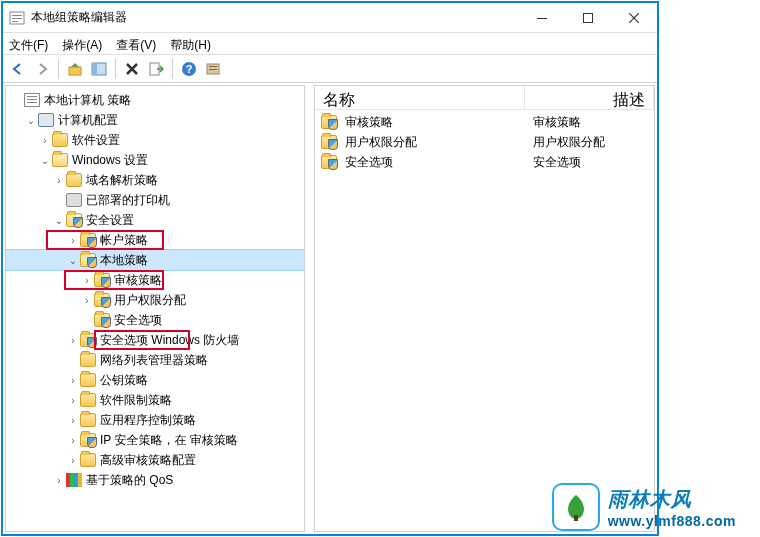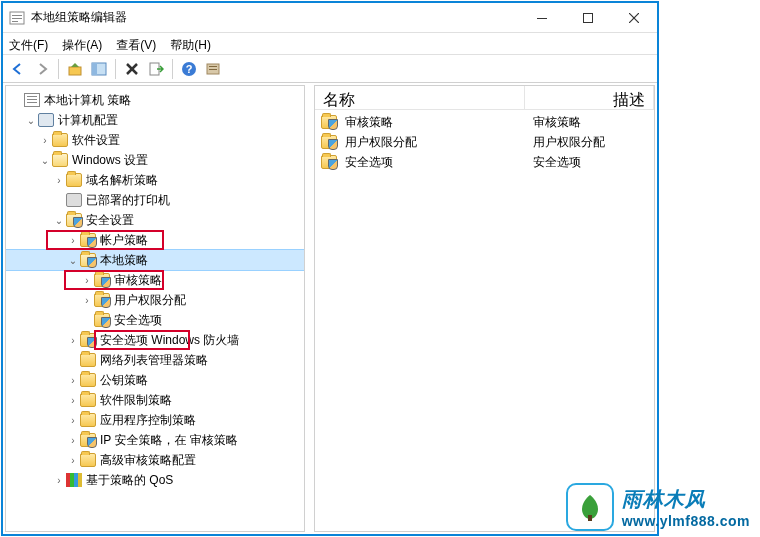--- a/index.html
+++ b/index.html
@@ -41,21 +41,21 @@
   .script-icon { background: #fff; border: 1px solid #888; position: relative; }
   .script-icon:after { content: ""; position: absolute; left: 2px; top: 2px; right: 2px; height: 1px; background: #888; box-shadow: 0 3px 0 #888, 0 6px 0 #888; }
   .printer-icon { background: #ddd; border: 1px solid #888; border-radius: 2px; }
   .computer-icon { background: #e0e8f0; border: 1px solid #6080a0; border-radius: 2px; }
   .bars-icon { background: linear-gradient(90deg,#d33 25%,#3b3 25% 50%,#39d 50% 75%,#db3 75%); }
   .root-icon { background: #fff; border: 1px solid #888; position: relative; }
   .root-icon:after { content: ""; position: absolute; left: 2px; top: 2px; right: 2px; height: 1px; background: #888; box-shadow: 0 3px 0 #888, 0 6px 0 #888; }
   
   svg { display: block; }
   
-  .watermark { position: absolute; right: 10px; bottom: 6px; display: flex; align-items: center; gap: 8px; }
+  .watermark { position: absolute; right: 24px; bottom: 6px; display: flex; align-items: center; gap: 8px; }
   .wm-logo { width: 48px; height: 48px; border-radius: 10px; background: #fff; border: 2px solid #2aa8e0; display: flex; align-items: center; justify-content: center; }
   .wm-text { display: flex; flex-direction: column; align-items: flex-start; }
   .wm-cn { font-size: 20px; font-weight: bold; color: #0a7db8; font-style: italic; letter-spacing: 1px; }
   .wm-url { font-size: 14px; font-weight: bold; color: #0369a1; letter-spacing: 0.5px; }
   .indent-0 { padding-left: 4px; }
   .indent-1 { padding-left: 18px; }
   .indent-2 { padding-left: 32px; }
   .indent-3 { padding-left: 46px; }
   .indent-4 { padding-left: 60px; }
   .indent-5 { padding-left: 74px; }

